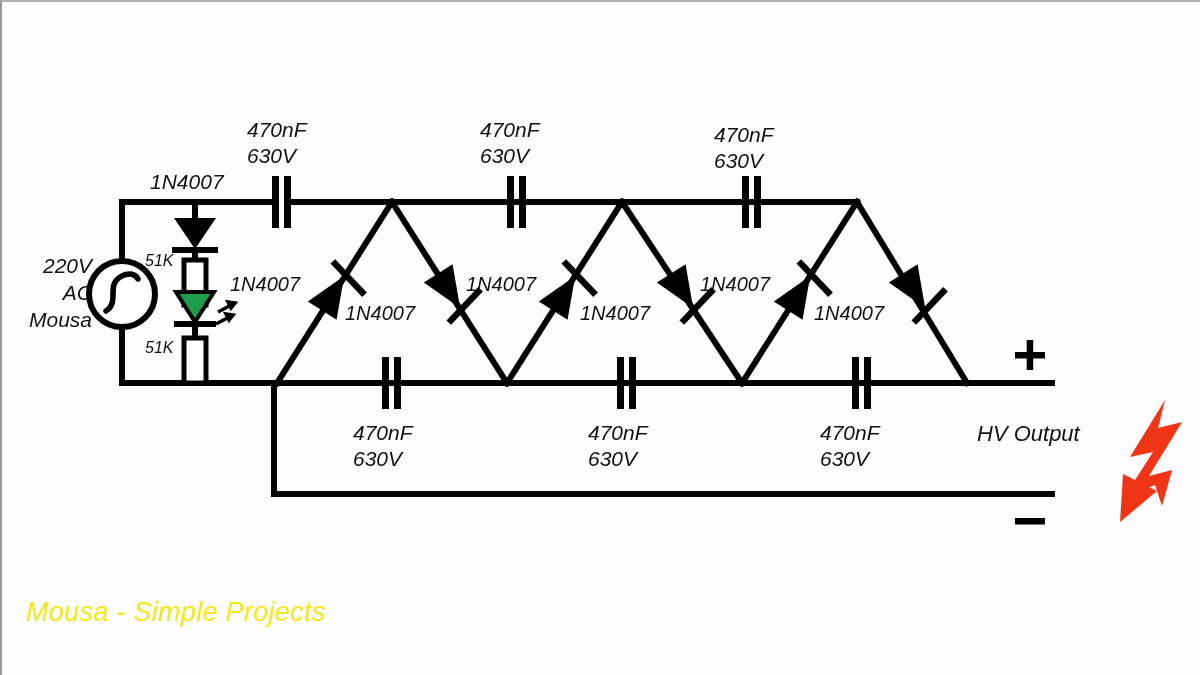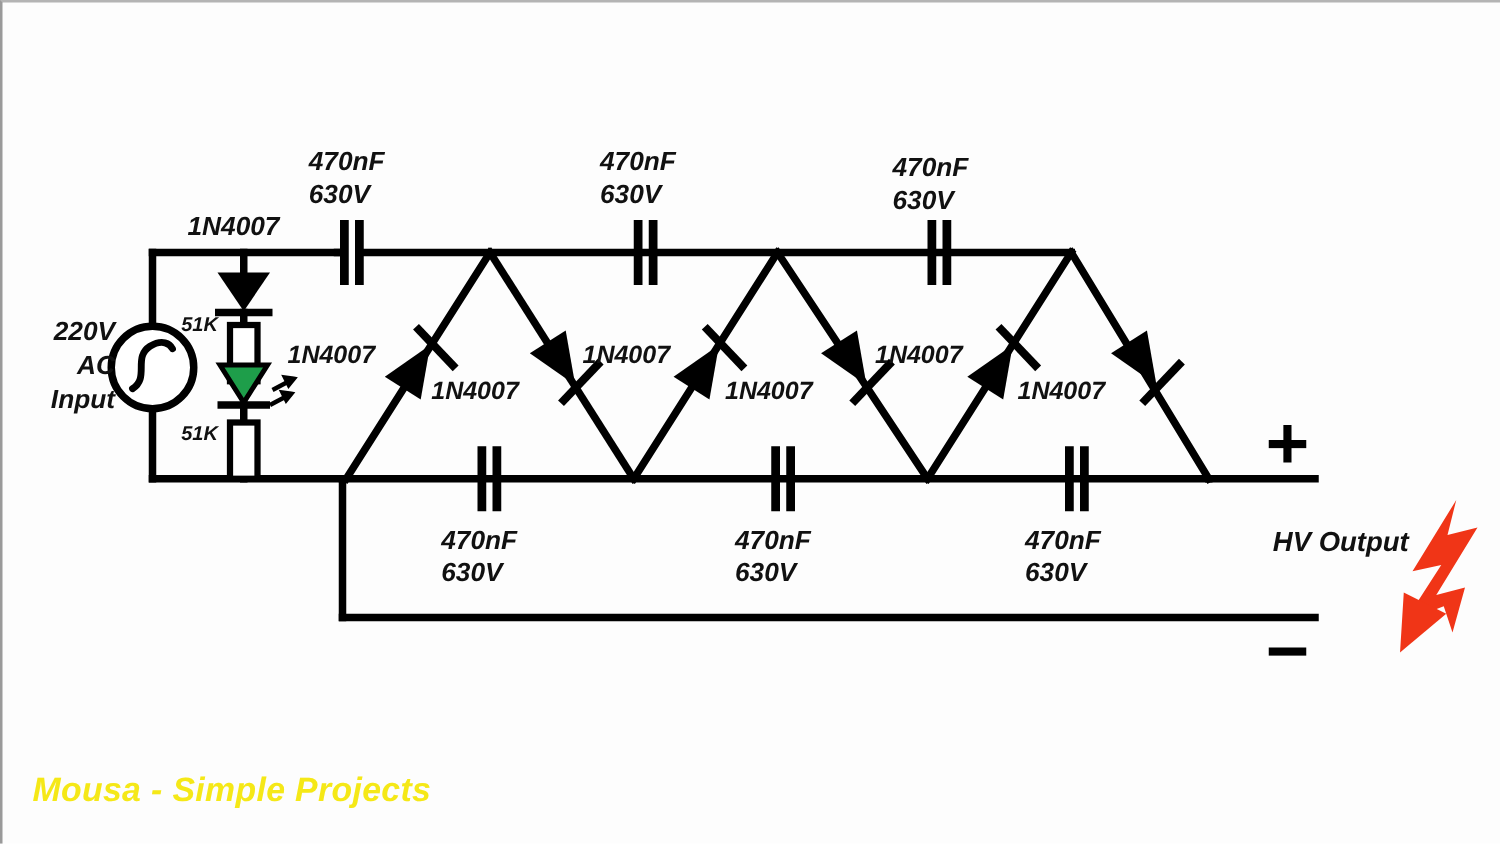--- a/index.html
+++ b/index.html
@@ -2,21 +2,21 @@
 <html><head>
 <meta charset="utf-8">
 <style>
   html,body{margin:0;padding:0;background:#fff;}
   body{width:1200px;height:675px;overflow:hidden;
        font-family:"Liberation Sans","DejaVu Sans",sans-serif;}
   #stage{position:relative;width:1200px;height:675px;background:#fdfdfd;
          border-left:2px solid #9a9a9a;border-top:2px solid #b4b4b4;
          box-sizing:border-box;}
   #svgroot{position:absolute;left:0;top:0;}
-  .lbl{font-weight:bold;font-style:italic;}
+  .lbl{font-weight:normal;font-style:italic;}
 </style>
 </head>
 <body>
 
 <div id="stage">
 
   <svg id="svgroot" width="1200" height="675" viewBox="0 0 1200 675">
 
     <defs>
       <g id="cap-h">
@@ -142,21 +142,21 @@
     </g>
     <g>
       <rect x="1013" y="516" width="30" height="6.5" fill="#000"></rect>
     </g>
   </svg>
 
   <div class="lbl" style="position:absolute;left:10px;top:250px;width:80px;font-size:21px;
               line-height:27px;color:#111;text-align:right;">
     <div>220V</div>
     <div>AC</div>
-    <div>Input</div>
+    <div>Mousa</div>
   </div>
 
   <div class="lbl" style="position:absolute;left:148px;top:168px;font-size:21px;color:#111;">1N4007</div>
   <div class="lbl" style="position:absolute;left:143px;top:250px;font-size:16px;color:#111;">51K</div>
   <div class="lbl" style="position:absolute;left:143px;top:337px;font-size:16px;color:#111;">51K</div>
 
   <div class="lbl" style="position:absolute;left:245px;top:115px;font-size:21px;line-height:26px;color:#111;">
     <div>470nF</div>
     <div>630V</div>
   </div>
@@ -183,20 +183,20 @@
   </div>
 
   <div class="lbl" style="position:absolute;left:228px;top:271px;font-size:20px;color:#111;">1N4007</div>
   <div class="lbl" style="position:absolute;left:343px;top:300px;font-size:20px;color:#111;">1N4007</div>
   <div class="lbl" style="position:absolute;left:464px;top:271px;font-size:20px;color:#111;">1N4007</div>
   <div class="lbl" style="position:absolute;left:578px;top:300px;font-size:20px;color:#111;">1N4007</div>
   <div class="lbl" style="position:absolute;left:698px;top:271px;font-size:20px;color:#111;">1N4007</div>
   <div class="lbl" style="position:absolute;left:812px;top:300px;font-size:20px;color:#111;">1N4007</div>
 
   <div class="lbl" style="position:absolute;left:975px;top:418px;width:150px;font-size:22px;
-              line-height:28px;color:#111;text-align:right;">
+              line-height:28px;color:#111;text-align:left;">
     <div>HV Output</div>
   </div>
 
-  <div style="position:absolute;left:24px;top:615px;font-size:27px;font-weight:bold;
+  <div style="position:absolute;left:24px;top:595px;font-size:27px;font-weight:normal;
               font-style:italic;color:#F5E817;letter-spacing:0.3px;">Mousa - Simple Projects</div>
 
 </div>
 
 </body></html>

